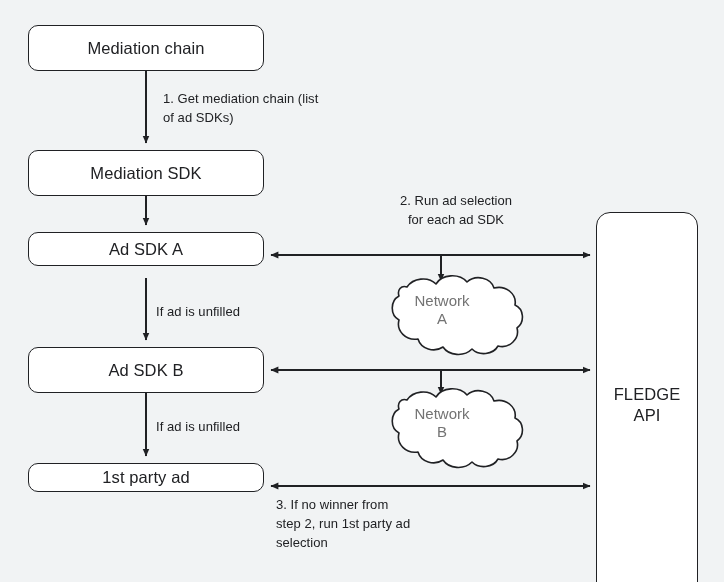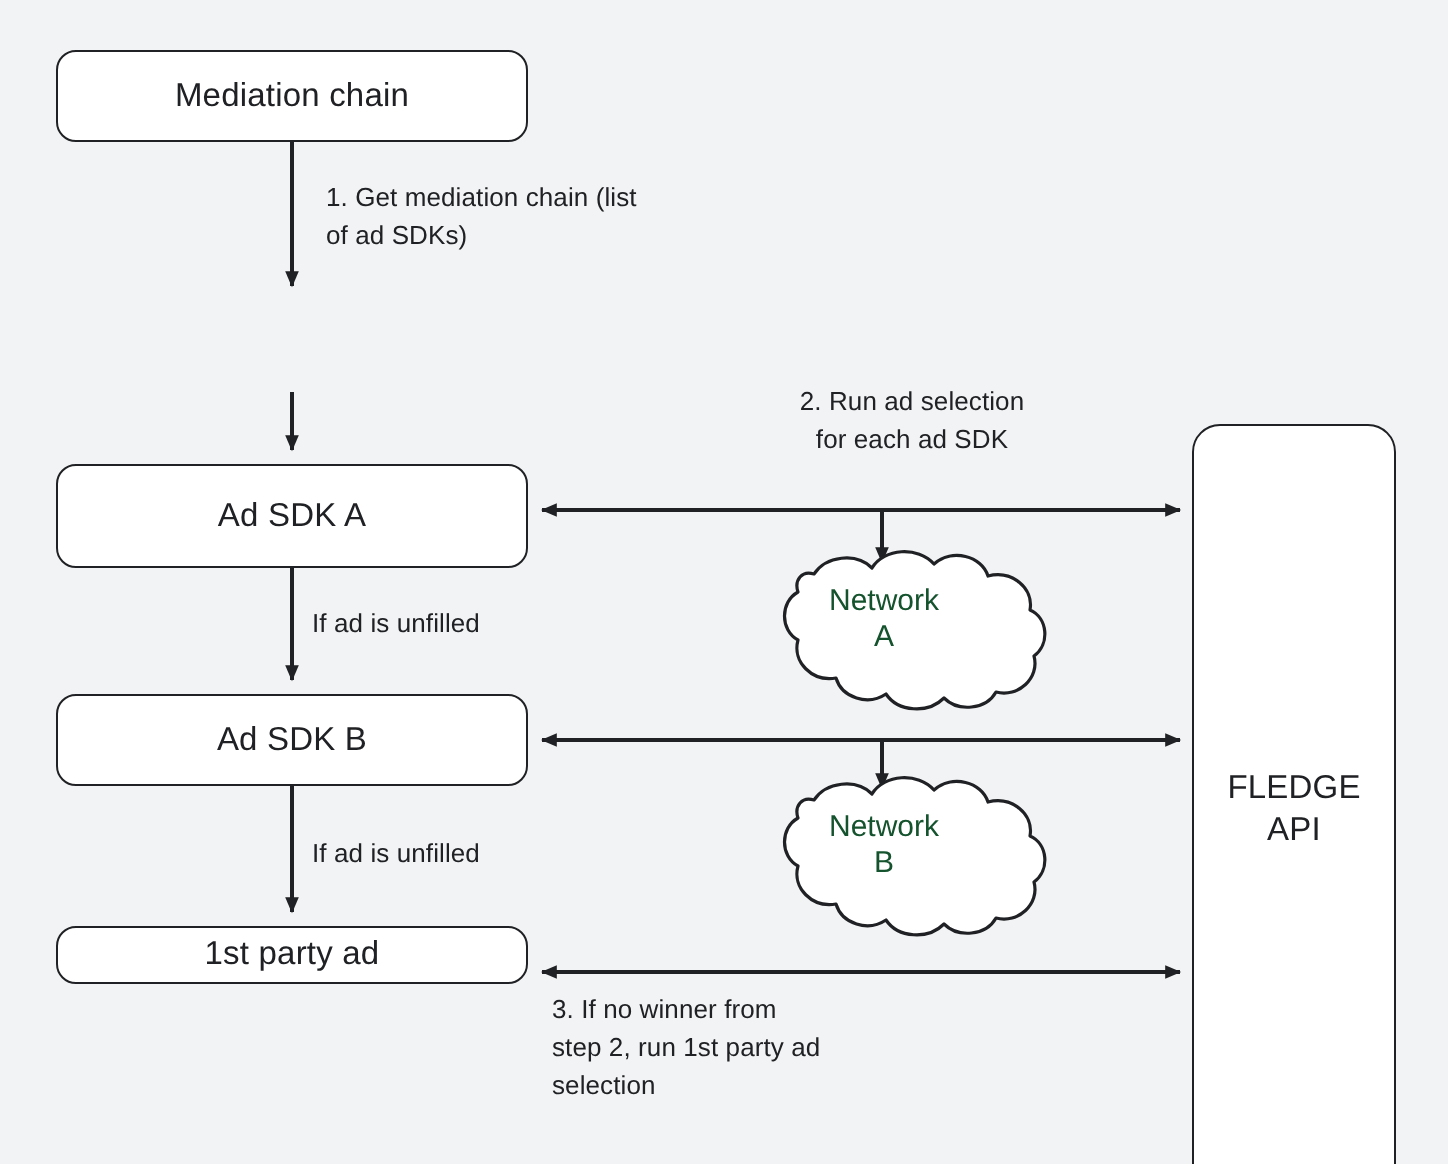--- a/index.html
+++ b/index.html
@@ -49,21 +49,21 @@
     color: #202124;
     font-size: 13px;
     line-height: 1.45;
     letter-spacing: 0.05px;
     white-space: pre-line;
   }
   .edge-label.center { text-align: center; }
   .edge-label.left { text-align: left; }
   .cloud-label {
     position: absolute;
-    color: #14532d;
+    color: #737373;
     font-size: 15px;
     line-height: 1.2;
     text-align: center;
     white-space: pre-line;
     pointer-events: none;
   }
 </style>
 </head>
 <body>
 
@@ -120,22 +120,25 @@
              c-9,6 -22,2 -25,-8
              c-12,2 -22,-8 -19,-19
              c-9,-5 -9,-19 0,-24
              c-2,-6 2,-11 8,-9 z" fill="#ffffff" stroke="#202124" stroke-width="1.6" stroke-linejoin="round"></path>
   </svg>
 
   <div class="node-box" style="left:28px; top:25px; width:236px; height:46px;">
     <span>Mediation chain</span>
   </div>
 
+  <div class="node-box" style="left:28px; top:150px; width:236px; height:46px;">
+    <span>Mediation SDK</span>
+  </div>
 
-  <div class="node-box" style="left:28px; top:232px; width:236px; height:52px;">
+  <div class="node-box" style="left:28px; top:232px; width:236px; height:34px;">
     <span>Ad SDK A</span>
   </div>
 
   <div class="node-box" style="left:28px; top:347px; width:236px; height:46px;">
     <span>Ad SDK B</span>
   </div>
 
   <div class="node-box" style="left:28px; top:463px; width:236px; height:29px;">
     <span>1st party ad</span>
   </div>

